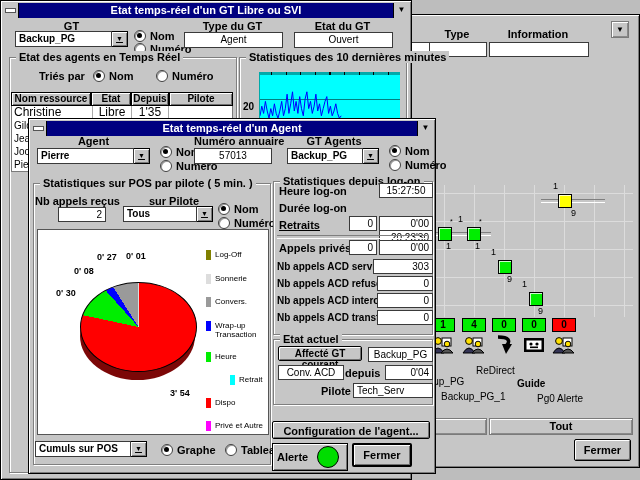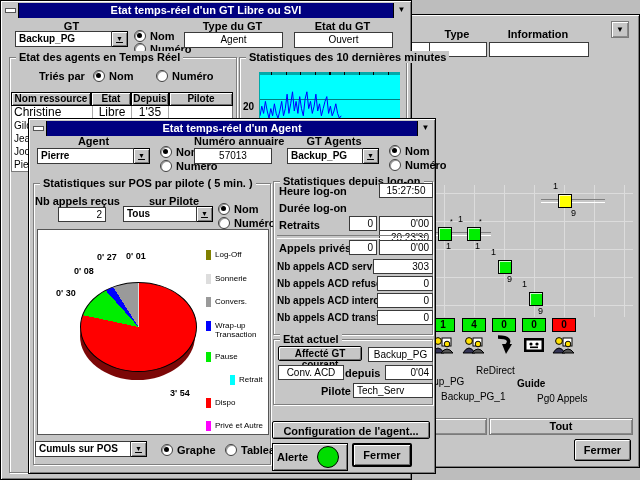--- a/index.html
+++ b/index.html
@@ -155,21 +155,21 @@
         <circle cx="17" cy="11" r="2.8" fill="#ffe000" stroke="#000"></circle>
         <path d="M11,20 q6,-8 12,0 z" fill="#555" stroke="#000"></path>
       </svg>
   </span>
 
   <span class="dlab" style="left:108px;top:348px;">2</span>
   <span class="dlab" style="left:163px;top:350px;">ReDirect</span>
   <span class="dlab" style="left:98px;top:361px;">Backup_PG</span>
   <span class="dlab" style="left:204px;top:363px;font-weight:bold;">Guide</span>
   <span class="dlab" style="left:128px;top:376px;">Backup_PG_1</span>
-  <span class="dlab" style="left:224px;top:378px;">Pg0 Appels</span>
+  <span class="dlab" style="left:224px;top:378px;">Pg0 Alerte</span>
 
   <div class="barbtn" style="left:18px;top:403px;width:154px;height:15px;line-height:15px;"></div>
   <div class="barbtn" style="left:176px;top:403px;width:142px;height:15px;line-height:15px;">Tout</div>
   <button class="btn" style="left:261px;top:424px;width:57px;height:22px;">Fermer</button>
 </section>
 
 <section class="win" style="left:0;top:0;width:410px;height:478px;">
   <div class="titlebar">
     <span class="sysbox">
         <i></i>
@@ -344,21 +344,21 @@
     <div class="legend-item" style="left:168px;top:67px;justify-content:center;">
         <i style="background:#9a9a9a;"></i>
         <span>Convers.</span>
       </div>
     <div class="legend-item" style="left:168px;top:91px;">
         <i style="background:#0000ff;"></i>
         <span>Wrap-up Transaction</span>
       </div>
     <div class="legend-item" style="left:168px;top:122px;">
         <i style="background:#00ee00;"></i>
-        <span>Pause</span>
+        <span>Heure</span>
       </div>
     <div class="legend-item" style="left:168px;top:145px;margin-left:24px;">
         <i style="background:#00ffff;"></i>
         <span>Retrait</span>
       </div>
     <div class="legend-item" style="left:168px;top:168px;">
         <i style="background:#ff0000;"></i>
         <span>Dispo</span>
       </div>
     <div class="legend-item" style="left:168px;top:191px;">
@@ -380,21 +380,21 @@
       <span>Tableau</span>
     </label>
 
   <div class="group" style="left:244px;top:62px;width:158px;height:152px;">
     <em>Statistiques depuis log-on</em>
   </div>
   <div class="lbl" style="left:250px;top:66px;">Heure log-on</div>
   <div class="field fld-r" style="left:350px;top:64px;width:46px;height:13px;text-align:center;">15:27:50</div>
   <div class="lbl" style="left:250px;top:83px;">Durée log-on</div>
   <div class="field fld-r" style="left:350px;top:95px;width:46px;height:13px;margin-top:16px;">20:23'30</div>
-  <div class="lbl" style="left:250px;top:100px;">Retraits</div>
+  <div class="lbl" style="left:250px;top:100px;text-decoration:underline;">Retraits</div>
   <div class="field fld-r" style="left:320px;top:97px;width:20px;height:13px;">0</div>
   <div class="field fld-r" style="left:350px;top:97px;width:46px;height:13px;">0'00</div>
   <div class="sep" style="left:248px;top:116px;width:150px;"></div>
   <div class="lbl" style="left:250px;top:123px;">Appels privés</div>
   <div class="field fld-r" style="left:320px;top:121px;width:20px;height:13px;">0</div>
   <div class="field fld-r" style="left:350px;top:121px;width:46px;height:13px;">0'00</div>
   <div class="lbl" style="left:248px;top:142px;font-size:10px;">Nb appels ACD servis</div>
   <div class="field fld-r" style="left:344px;top:140px;width:52px;height:13px;">303</div>
   <div class="lbl" style="left:248px;top:159px;font-size:10px;">Nb appels ACD refusés</div>
   <div class="field fld-r" style="left:348px;top:157px;width:48px;height:13px;">0</div>

